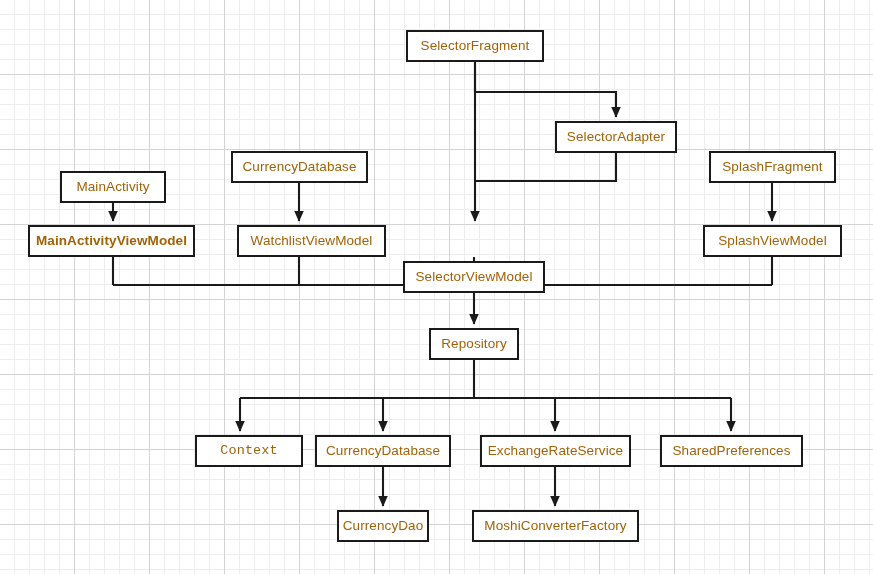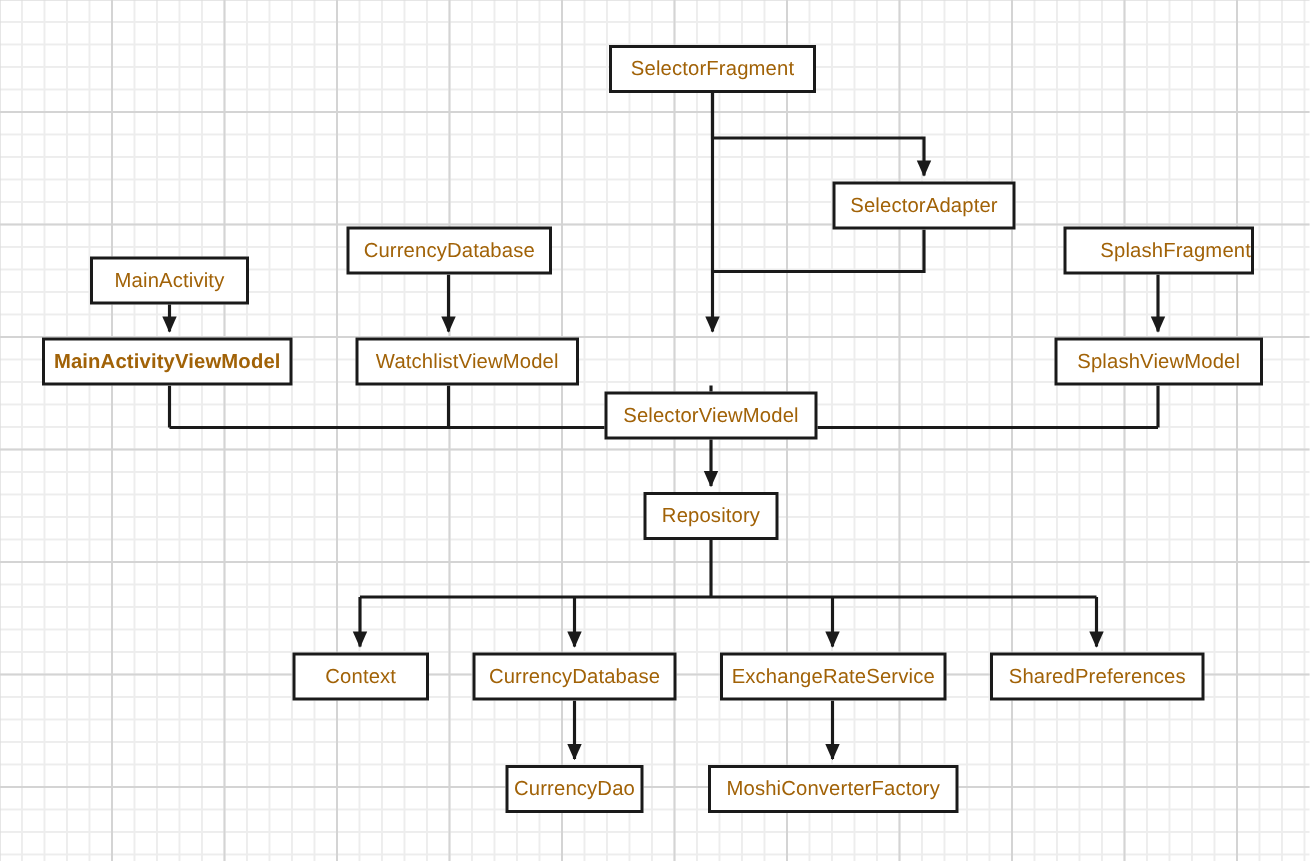--- a/index.html
+++ b/index.html
@@ -110,21 +110,21 @@
   </div>
 
   <div class="node" style="left:60px; top:151px; width:106px; height:32px;margin-top:20px;">
     <span>MainActivity</span>
   </div>
 
   <div class="node" style="left:231px; top:151px; width:137px; height:32px;">
     <span>CurrencyDatabase</span>
   </div>
 
-  <div class="node" style="left:709px; top:151px; width:127px; height:32px;justify-content:flex-end;">
+  <div class="node" style="left:709px; top:151px; width:127px; height:32px;">
     <span>SplashFragment</span>
   </div>
 
   <div class="node" style="left:28px; top:225px; width:167px; height:32px;font-weight:bold;">
     <span>MainActivityViewModel</span>
   </div>
 
   <div class="node" style="left:225px; top:225px; width:149px; height:32px;margin-left:12px;">
     <span>WatchlistViewModel</span>
   </div>
@@ -134,21 +134,21 @@
   </div>
 
   <div class="node" style="left:703px; top:225px; width:139px; height:32px;">
     <span>SplashViewModel</span>
   </div>
 
   <div class="node" style="left:429px; top:328px; width:90px; height:32px;">
     <span>Repository</span>
   </div>
 
-  <div class="node" style="left:195px; top:435px; width:91px; height:32px;">
+  <div class="node" style="left:195px; top:435px; width:108px; height:32px;font-family:Liberation Mono, monospace;">
     <span>Context</span>
   </div>
 
   <div class="node" style="left:315px; top:435px; width:136px; height:32px;">
     <span>CurrencyDatabase</span>
   </div>
 
   <div class="node" style="left:480px; top:435px; width:151px; height:32px;">
     <span>ExchangeRateService</span>
   </div>

